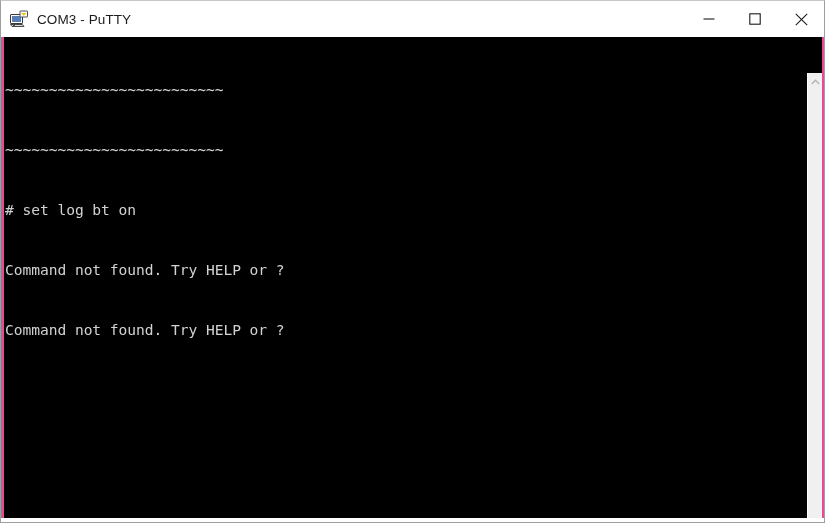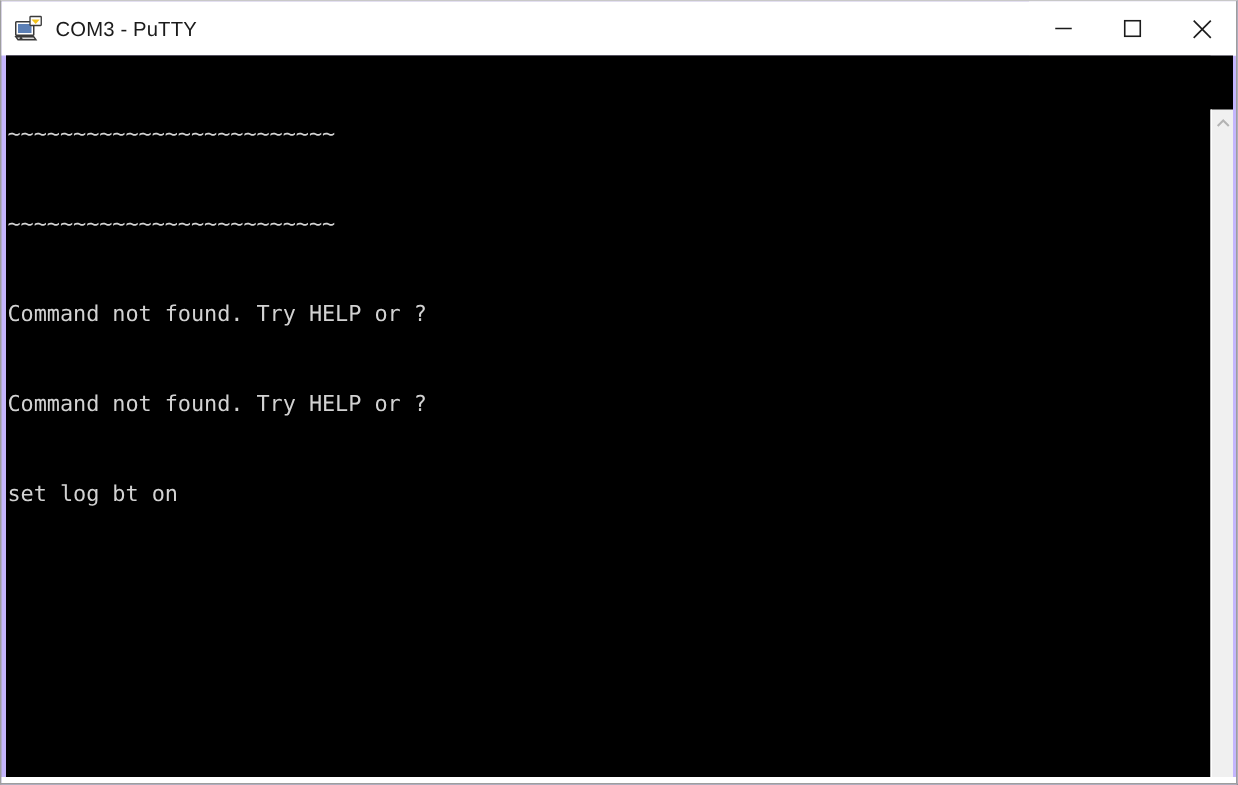--- a/index.html
+++ b/index.html
@@ -13,21 +13,21 @@
     overflow: hidden;
     font-family: "Liberation Sans", sans-serif;
   }
 
   .window {
     position: absolute;
     left: 0; top: 0;
     width: 825px;
     height: 523px;
     box-sizing: border-box;
-    background: #c4b5fd;
+    background: #ec4899;
     border: 1px solid #9e9e9e;
     border-top: 1px solid #c8c8c8;
   }
 
   
   .titlebar {
     position: absolute;
     left: 0; top: 0;
     width: 823px;
     height: 36px;
@@ -181,23 +181,23 @@
         </svg>
       </div>
     </div>
   </div>
 
   <div class="term-frame">
     <div class="term-screen">
       <div class="term-lines">
         <div class="term-line">~~~~~~~~~~~~~~~~~~~~~~~~~</div>
         <div class="term-line">~~~~~~~~~~~~~~~~~~~~~~~~~</div>
+        <div class="term-line"># set log bt on</div>
         <div class="term-line">Command not found. Try HELP or ?</div>
         <div class="term-line">Command not found. Try HELP or ?</div>
-        <div class="term-line">set log bt on</div>
         
         
         
         
         
         
         
         
         
       </div>

